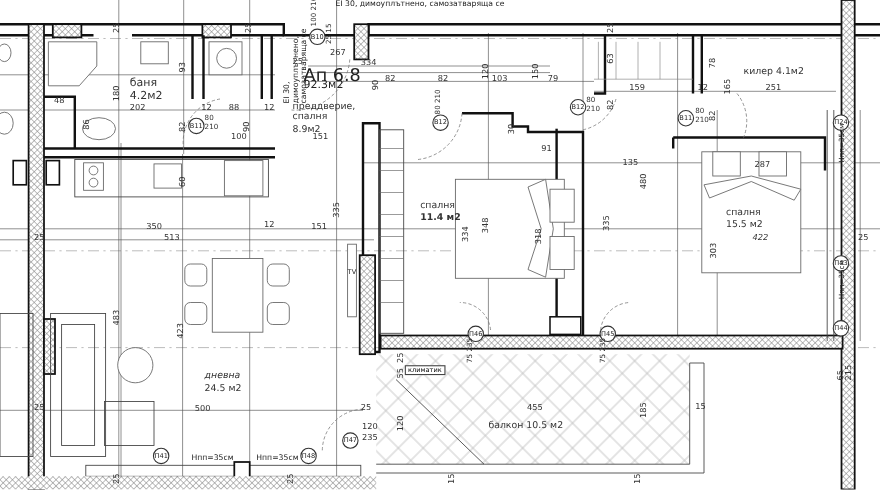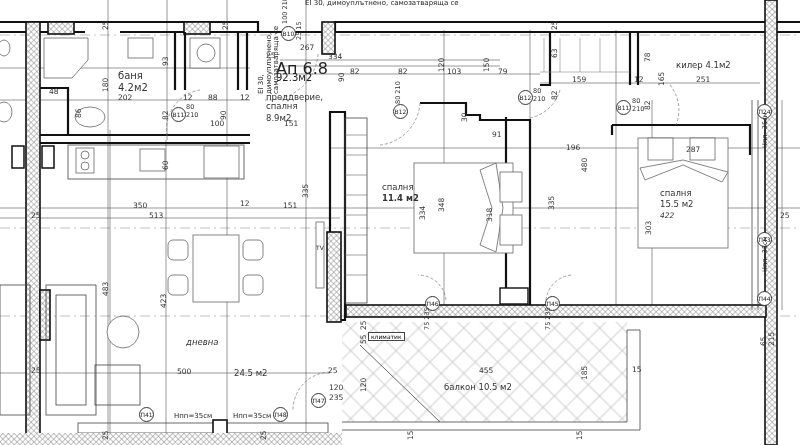--- a/index.html
+++ b/index.html
@@ -207,21 +207,21 @@
 
 <div class="lbl room" style="left:676px;top:61px;">килер 4.1м2</div>
 
 <div class="lbl room" style="left:382px;top:183px;">спалня</div>
 <div class="lbl room" style="left:382px;top:194px;font-weight:bold;">11.4 м2</div>
 
 <div class="lbl room" style="left:660px;top:189px;">спалня</div>
 <div class="lbl room" style="left:660px;top:200px;">15.5 м2</div>
 
 <div class="lbl room" style="left:186px;top:338px;font-style:italic;">дневна</div>
-<div class="lbl room" style="left:186px;top:369px;margin-left:48px;">24.5 м2</div>
+<div class="lbl room" style="left:186px;top:349px;">24.5 м2</div>
 
 <div class="lbl room" style="left:444px;top:383px;">балкон 10.5 м2</div>
 
 <div class="lbl vert" style="left:258px;top:94px;font-size:7px;width:70px;white-space:normal;">EI 30, димоуплътнено, самозатваряща се</div>
 <div class="lbl" style="left:305px;top:0px;font-size:7px;">EI 30, димоуплътнено, самозатваряща се</div>
 <div class="box" style="left:368px;top:332px;">климатик</div>
 <div class="lbl" style="left:316px;top:245px;font-size:6px;">TV</div>
 
 <div class="circ" style="left:281px;top:26px;">B10</div>
 <div class="lbl dimt vert" style="left:282px;top:24px;font-size:6.5px;"><span>100</span> <span>210</span></div>
@@ -270,23 +270,23 @@
 <div class="lbl dimt" style="left:328px;top:53px;">334</div>
 <div class="lbl dimt" style="left:300px;top:44px;">267</div>
 <div class="lbl dimt" style="left:350px;top:68px;">82</div>
 <div class="lbl dimt" style="left:398px;top:68px;">82</div>
 <div class="lbl dimt" style="left:447px;top:68px;">103</div>
 <div class="lbl dimt" style="left:498px;top:68px;">79</div>
 <div class="lbl dimt" style="left:492px;top:131px;">91</div>
 <div class="lbl dimt" style="left:572px;top:76px;">159</div>
 <div class="lbl dimt" style="left:634px;top:76px;">12</div>
 <div class="lbl dimt" style="left:696px;top:76px;">251</div>
-<div class="lbl dimt" style="left:566px;top:144px;">196</div>
+<div class="lbl dimt" style="left:566px;top:144px;">135</div>
 <div class="lbl dimt" style="left:686px;top:146px;">287</div>
-<div class="lbl dimt" style="left:660px;top:212px;font-style:italic;">422</div>
+<div class="lbl dimt" style="left:684px;top:212px;font-style:italic;">422</div>
 <div class="lbl dimt" style="left:133px;top:202px;">350</div>
 <div class="lbl dimt" style="left:149px;top:212px;">513</div>
 <div class="lbl dimt" style="left:240px;top:200px;">12</div>
 <div class="lbl dimt" style="left:283px;top:202px;">151</div>
 <div class="lbl dimt" style="left:31px;top:212px;">25</div>
 <div class="lbl dimt" style="left:177px;top:368px;">500</div>
 <div class="lbl dimt" style="left:31px;top:367px;">25</div>
 <div class="lbl dimt" style="left:328px;top:367px;">25</div>
 <div class="lbl dimt" style="left:479px;top:367px;">455</div>
 <div class="lbl dimt" style="left:780px;top:212px;">25</div>

